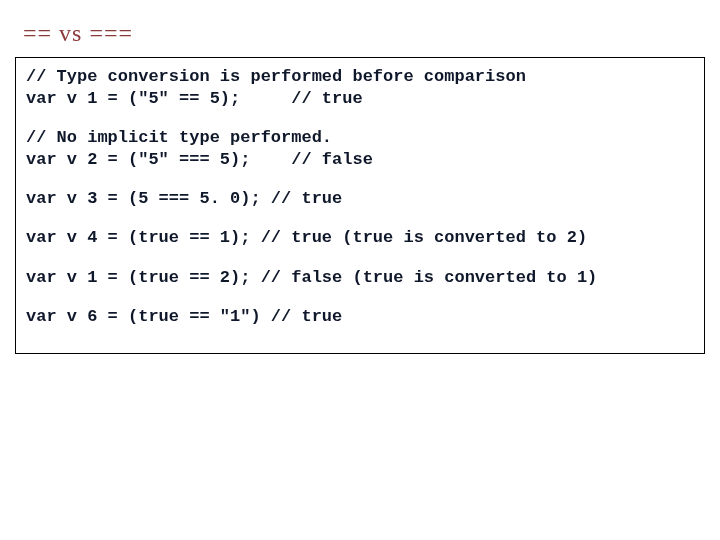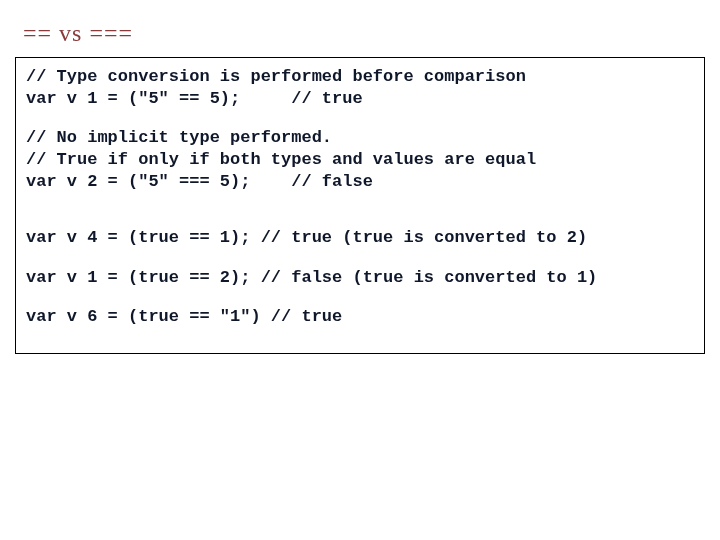--- a/index.html
+++ b/index.html
@@ -41,23 +41,23 @@
 </head>
 <body>
 
 <div class="title">== vs ===</div>
 
 <div class="code-box">
   <div class="code-line">// Type conversion is performed before comparison</div>
   <div class="code-line">var v 1 = ("5" == 5);     // true</div>
   <div class="blank"></div>
   <div class="code-line">// No implicit type performed.</div>
-  <div class="code-line">// True if only if both types and values are equal</div>
   <div class="code-line">var v 2 = ("5" === 5);    // false</div>
   <div class="blank"></div>
+  <div class="code-line">var v 3 = (5 === 5. 0); // true</div>
   <div class="blank"></div>
   <div class="code-line">var v 4 = (true == 1); // true (true is converted to 2)</div>
   <div class="blank"></div>
   <div class="code-line">var v 1 = (true == 2); // false (true is converted to 1)</div>
   <div class="blank"></div>
   <div class="code-line">var v 6 = (true == "1") // true</div>
   <div class="blank"></div>
 </div>
 
 </body></html>

